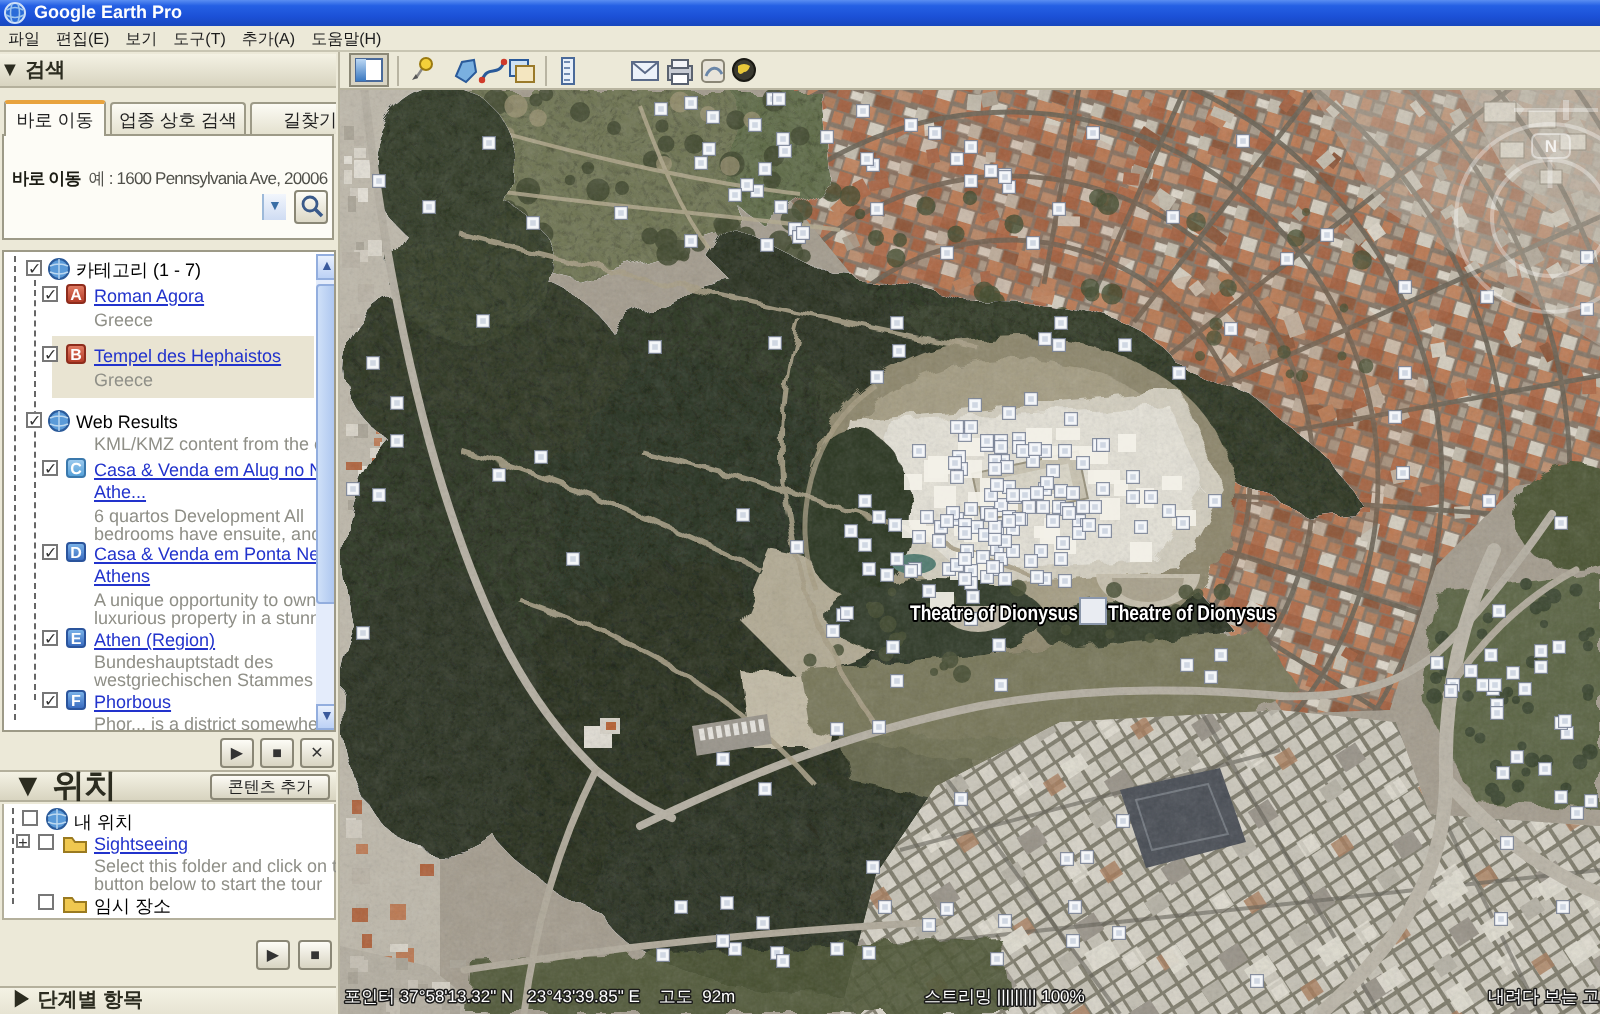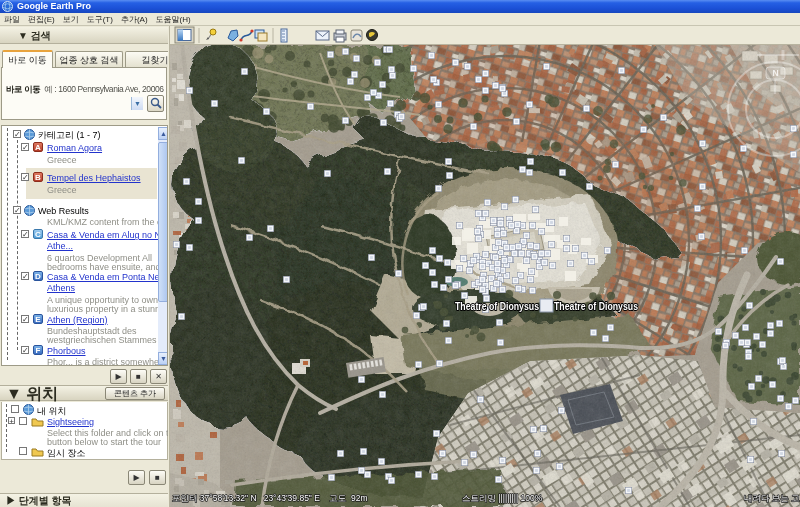--- a/index.html
+++ b/index.html
@@ -1,20 +1,20 @@
 <!DOCTYPE html>
 <html><head><meta charset="utf-8">
 <style>
 *{margin:0;padding:0;box-sizing:border-box}
 body{width:800px;height:507px;overflow:hidden;font-family:"Liberation Sans",sans-serif;background:#ece9d8;position:relative}
 .abs{position:absolute}
 #title{left:0;top:0;width:800px;height:13px;background:linear-gradient(180deg,#5a8ef2 0%,#2560e4 22%,#1b50d6 65%,#1747be 100%);color:#fff;font-size:9px;font-weight:bold;line-height:13px;padding-left:17px}
 #menu{left:0;top:13px;width:800px;height:13px;background:#ece9d8;font-size:8px;color:#1c1c1c;line-height:13px;border-bottom:1px solid #c8c5b2}
 #menu span{margin-right:8px}
-#shead{left:0;top:27px;width:169px;height:17px;background:linear-gradient(180deg,#f4f2e4,#d8d4c0);border-bottom:1px solid #b4b09c;border-right:1px solid #b4b09c;font-size:10px;font-weight:bold;color:#2c2c20;line-height:17px;padding-left:18px}
+#shead{left:0;top:27px;width:169px;height:17px;background:linear-gradient(180deg,#f4f2e4,#d8d4c0);border-bottom:1px solid #b4b09c;border-right:1px solid #b4b09c;font-size:10px;font-weight:bold;color:#2c2c20;line-height:17px;padding-left:0}
 #toolbar{left:170px;top:26px;width:630px;height:19px;background:#ece9d8;border-bottom:1px solid #b8b4a0}
 #sbody{left:0;top:44px;width:170px;height:463px;background:#ece9d8}
 .tab{position:absolute;top:7px;height:16px;font-size:9px;white-space:nowrap;overflow:hidden;color:#222;text-align:center;line-height:16px;background:linear-gradient(180deg,#fcfbf4,#e4e1cf);border:1px solid #9d9a87;border-bottom:none;border-radius:2px 2px 0 0}
 #tab1{left:2px;width:51px;background:#fdfcf6;border-top:2px solid #e8a33d;height:18px;top:6px;z-index:3}
 #tab2{left:55px;width:68px}
 #tab3{left:125px;width:60px}
 .pane{position:absolute;left:1px;top:23px;width:166px;height:53px;background:#fdfcf6;border:1px solid #9d9a87}
 #qlab{left:6px;top:40px;font-size:8.5px;color:#50504a;white-space:nowrap;letter-spacing:-0.4px}
 #qlab b{color:#1c1c14}
 #qbox{left:5px;top:52px;width:139px;height:15px;background:#fff;border:1px solid #7f9db9;font-size:9px;line-height:13px;padding-left:3px;color:#111}

